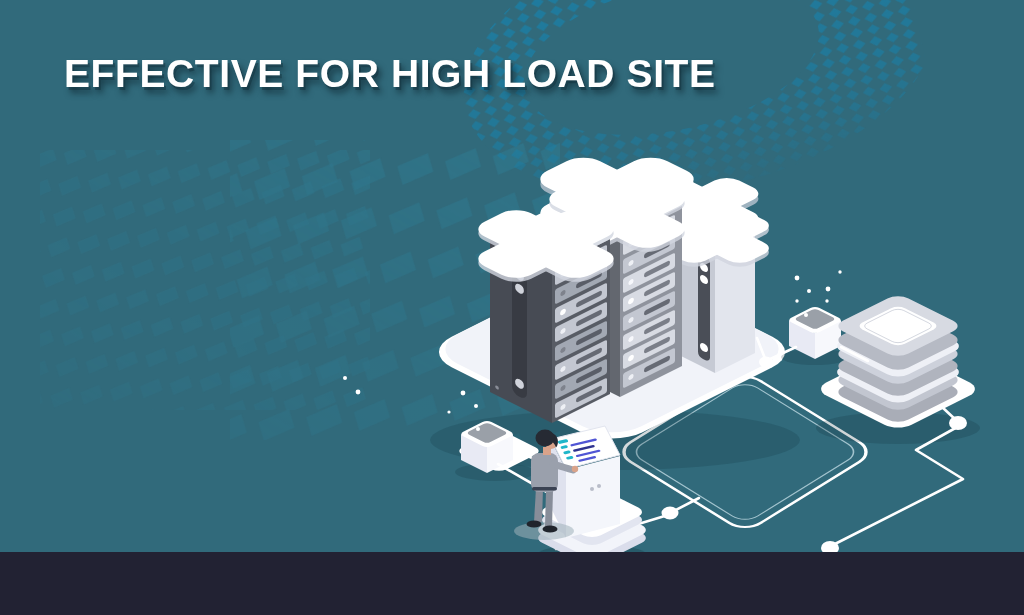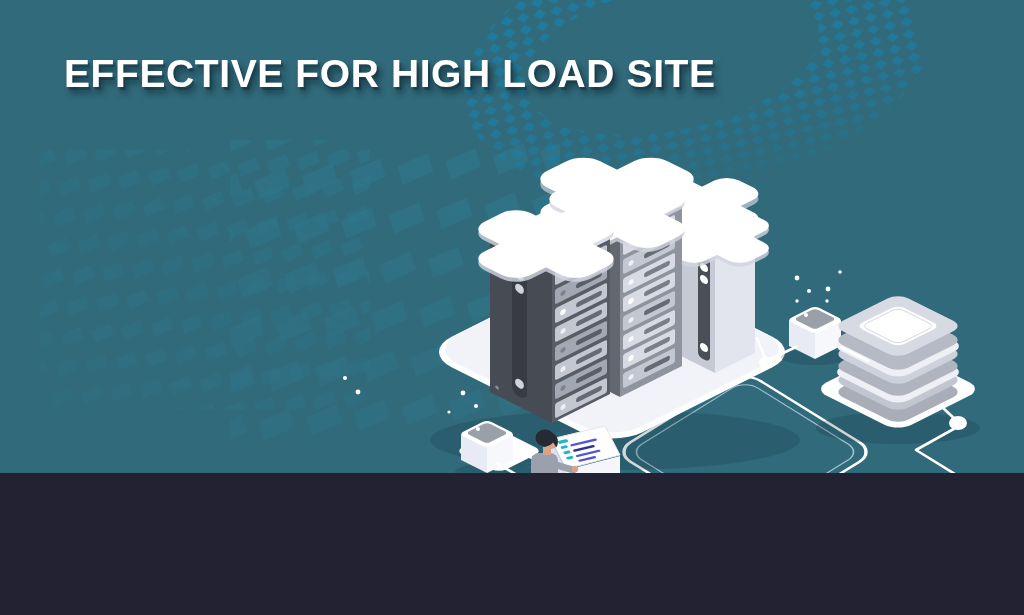--- a/index.html
+++ b/index.html
@@ -1,17 +1,17 @@
 <!DOCTYPE html>
 <html><head>
 <meta charset="utf-8">
 <style>
   html,body{margin:0;padding:0;background:#223;}
   .banner{
-    position:relative;width:1024px;height:473px;overflow:hidden;
+    position:relative;width:1024px;height:552px;overflow:hidden;
     background:#1d4ed8;
     font-family:"Liberation Sans","DejaVu Sans",sans-serif;
   }
   .banner svg{position:absolute;inset:0;display:block;}
   .title{
     position:absolute;left:64px;top:52px;margin:0;z-index:5;
     font-size:39px;font-weight:800;letter-spacing:.6px;color:#ffffff;
     text-shadow:4px 6px 6px rgba(11,33,42,.62),2px 3px 0 rgba(16,45,56,.38);
     white-space:nowrap;
   }

